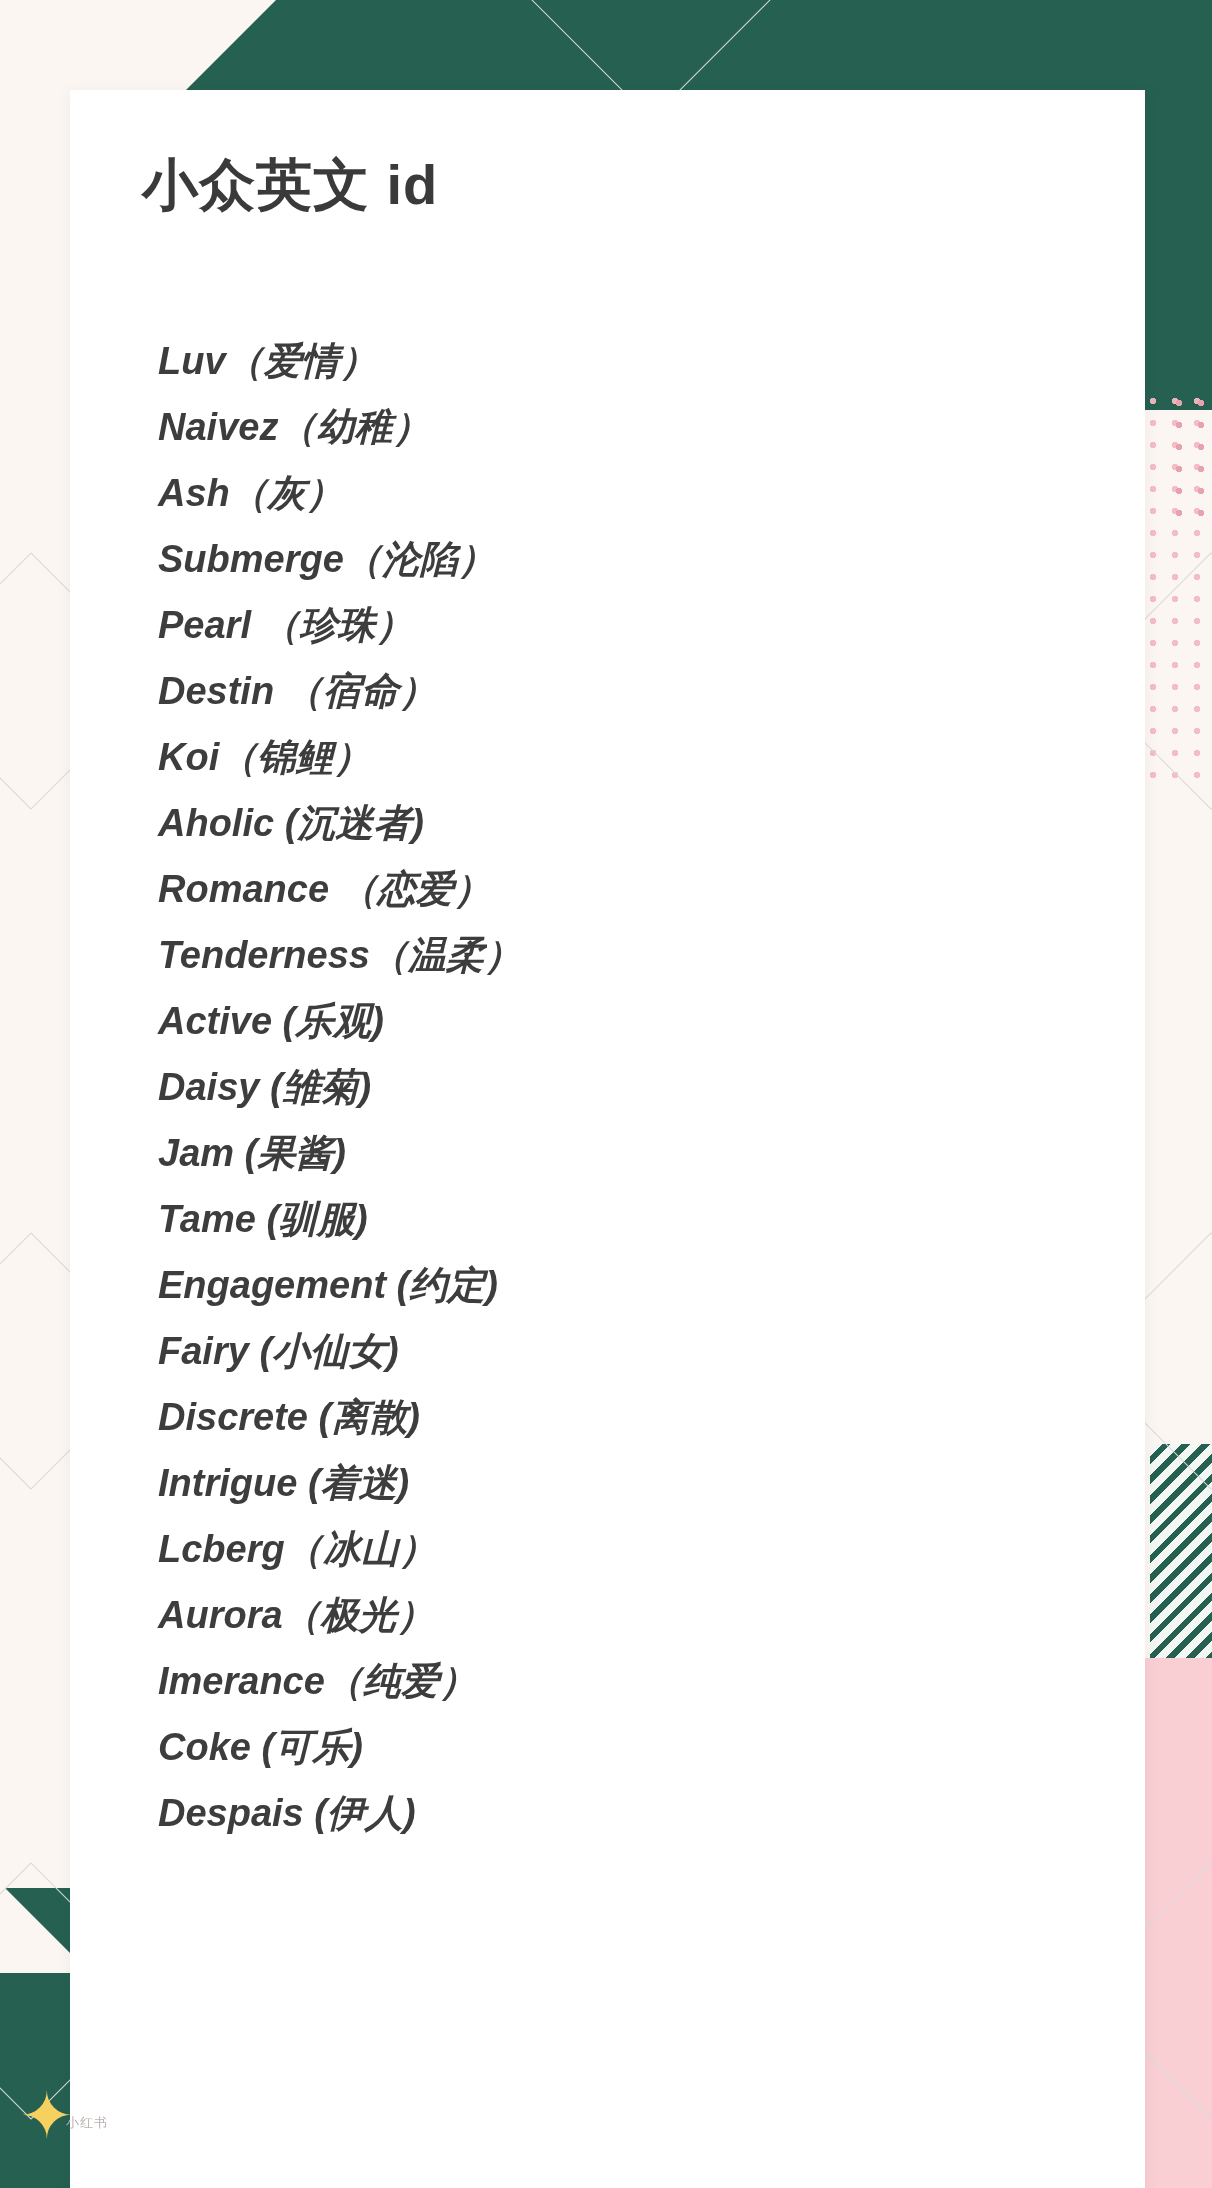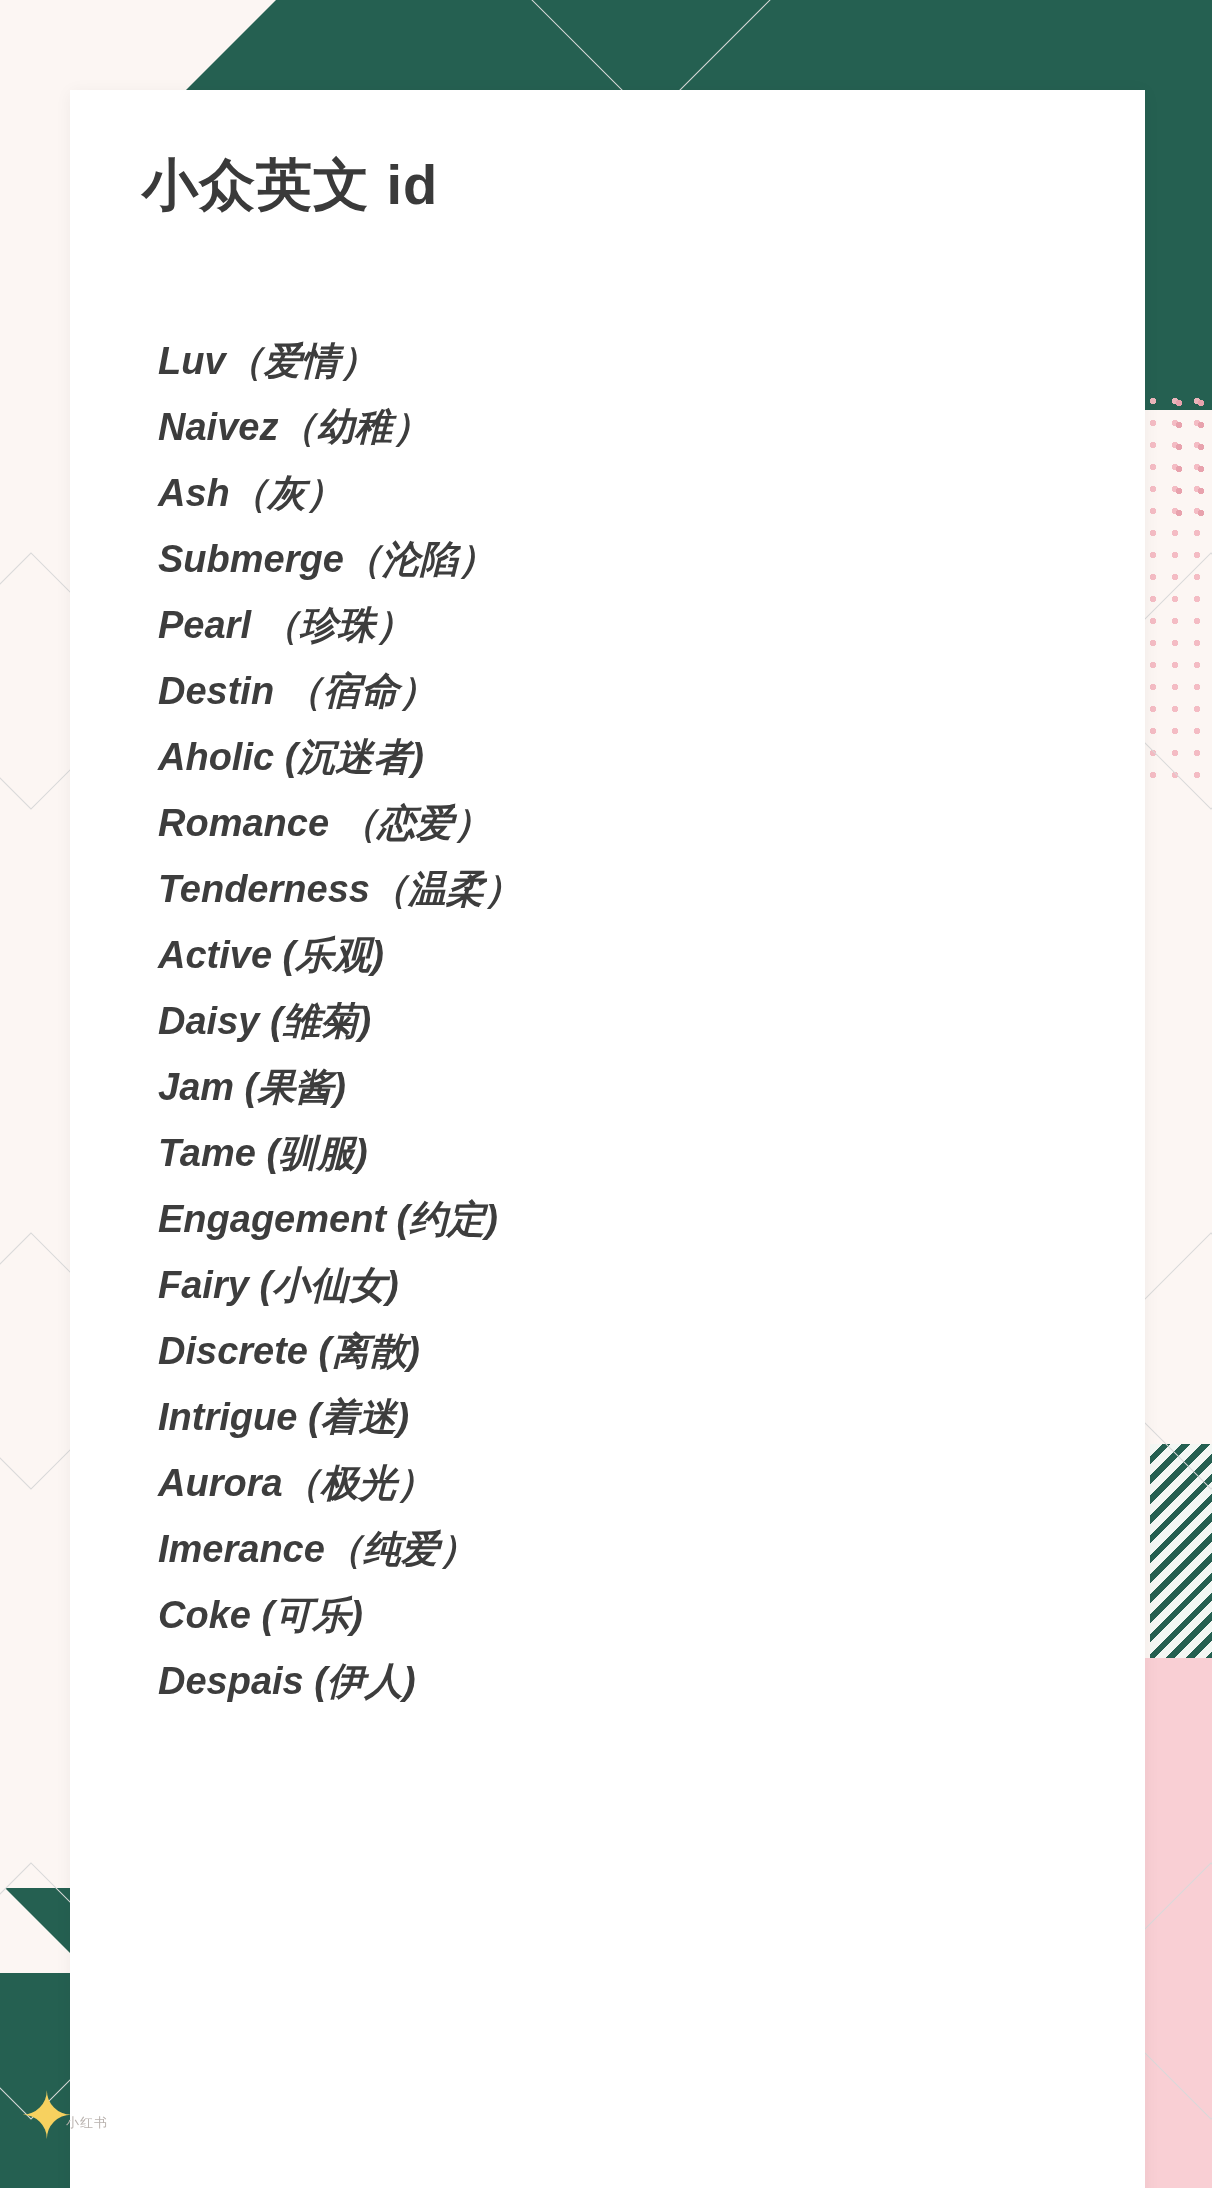--- a/index.html
+++ b/index.html
@@ -219,31 +219,33 @@
 <div class="card">
   <h1 class="card-title">小众英文 id</h1>
 
   <ul class="list">
     <li>Luv（爱情）</li>
     <li>Naivez（幼稚）</li>
     <li>Ash（灰）</li>
     <li>Submerge（沦陷）</li>
     <li>Pearl （珍珠）</li>
     <li>Destin （宿命）</li>
+    <li>Koi（锦鲤）</li>
     <li>Aholic (沉迷者)</li>
     <li>Romance （恋爱）</li>
     <li>Tenderness（温柔）</li>
     <li>Active (乐观)</li>
     <li>Daisy (雏菊)</li>
     <li>Jam (果酱)</li>
     <li>Tame (驯服)</li>
     <li>Engagement (约定)</li>
     <li>Fairy (小仙女)</li>
     <li>Discrete (离散)</li>
     <li>Intrigue (着迷)</li>
+    <li>Lcberg（冰山）</li>
     <li>Aurora（极光）</li>
     <li>Imerance（纯爱）</li>
     <li>Coke (可乐)</li>
     <li>Despais (伊人)</li>
   </ul>
 </div>
 
 <div class="watermark">小红书</div>
 
 </body></html>

